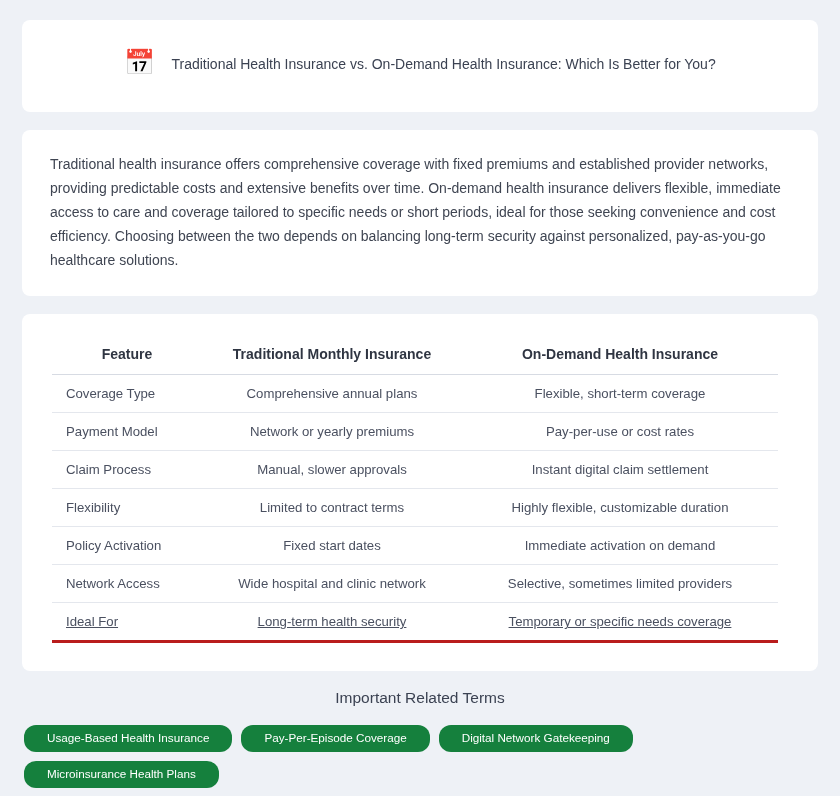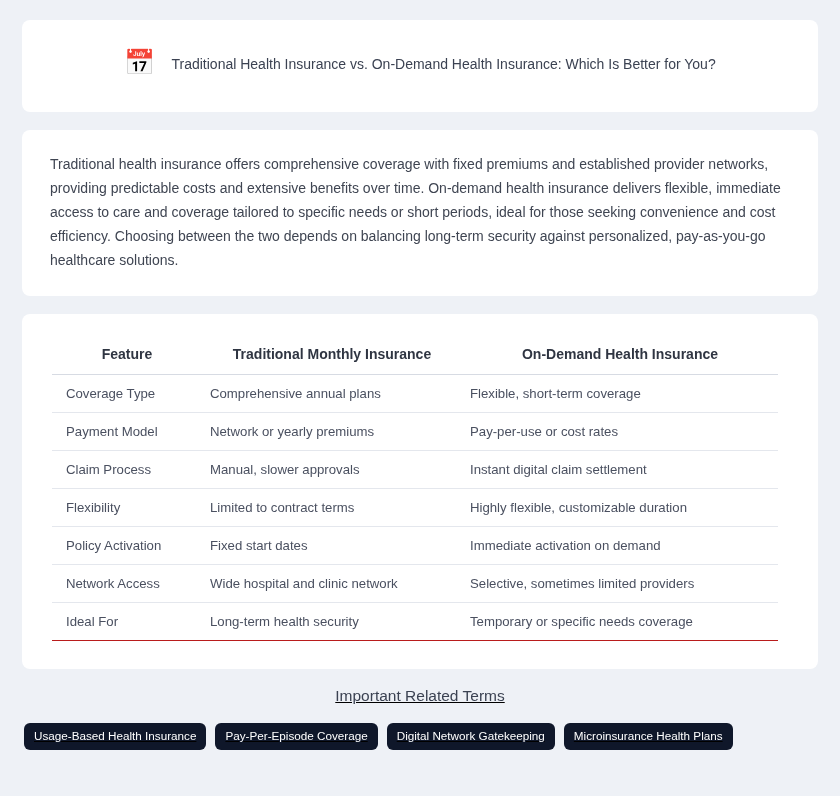--- a/index.html
+++ b/index.html
@@ -74,51 +74,50 @@
     padding: 6px 8px 12px 8px;
     border-bottom: 1px solid #d7dbe3;
   }
   th:first-child { width: 150px; }
   th:nth-child(2) { width: 260px; }
   td {
     font-size: 13.2px;
     color: #4a5060;
     padding: 11px 8px;
     border-bottom: 1px solid #e4e7ed;
-    text-align: left;
+    text-align: center;
   }
   td:first-child { text-align: left; padding-left: 14px; }
-  tr:last-child td { border-bottom: 1px solid #b91c1c; }
+  tr:last-child td { border-bottom: 3px solid #b91c1c; text-decoration: underline; }
 
   
   .terms-section {
     margin-top: 8px;
     margin-bottom: 24px;
-    text-decoration: underline;
   }
   .terms-title {
     text-align: center;
     font-size: 15.5px;
     color: #3b4252;
     font-weight: 400;
     margin: 0 0 18px 0;
   }
   .terms-list {
     display: flex;
     flex-wrap: wrap;
     gap: 9px;
     justify-content: flex-start;
     padding: 0 2px;
   }
   .term-chip {
-    background: #0f172a;
+    background: #15803d;
     color: #ffffff;
     font-size: 11.7px;
-    border-radius: 6px;
-    padding: 7px 10px;
+    border-radius: 12px;
+    padding: 7px 23px;
     white-space: nowrap;
     line-height: 1.1;
   }
 </style>
 </head>
 <body>
 
 <div class="page">
 
   <div class="card header">

